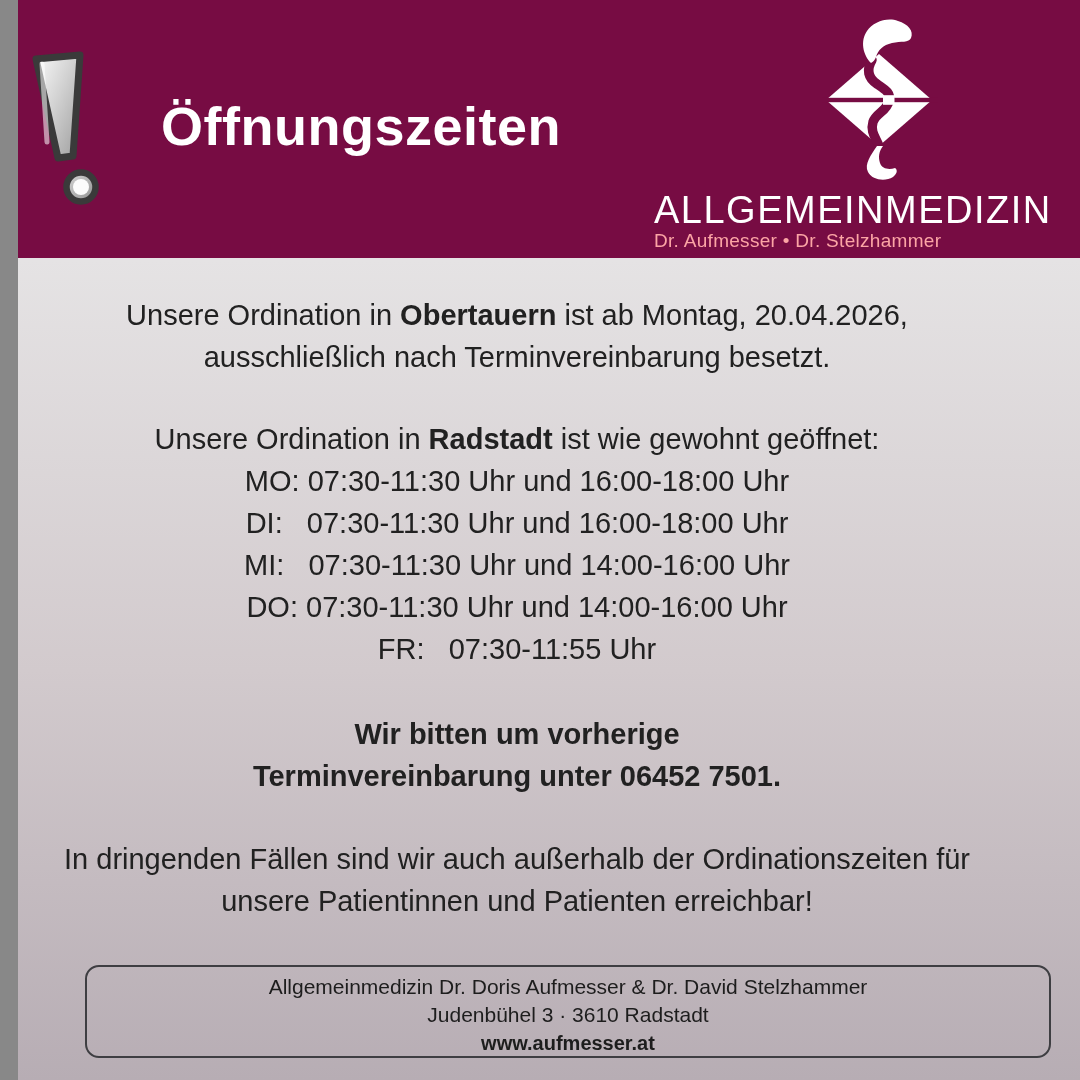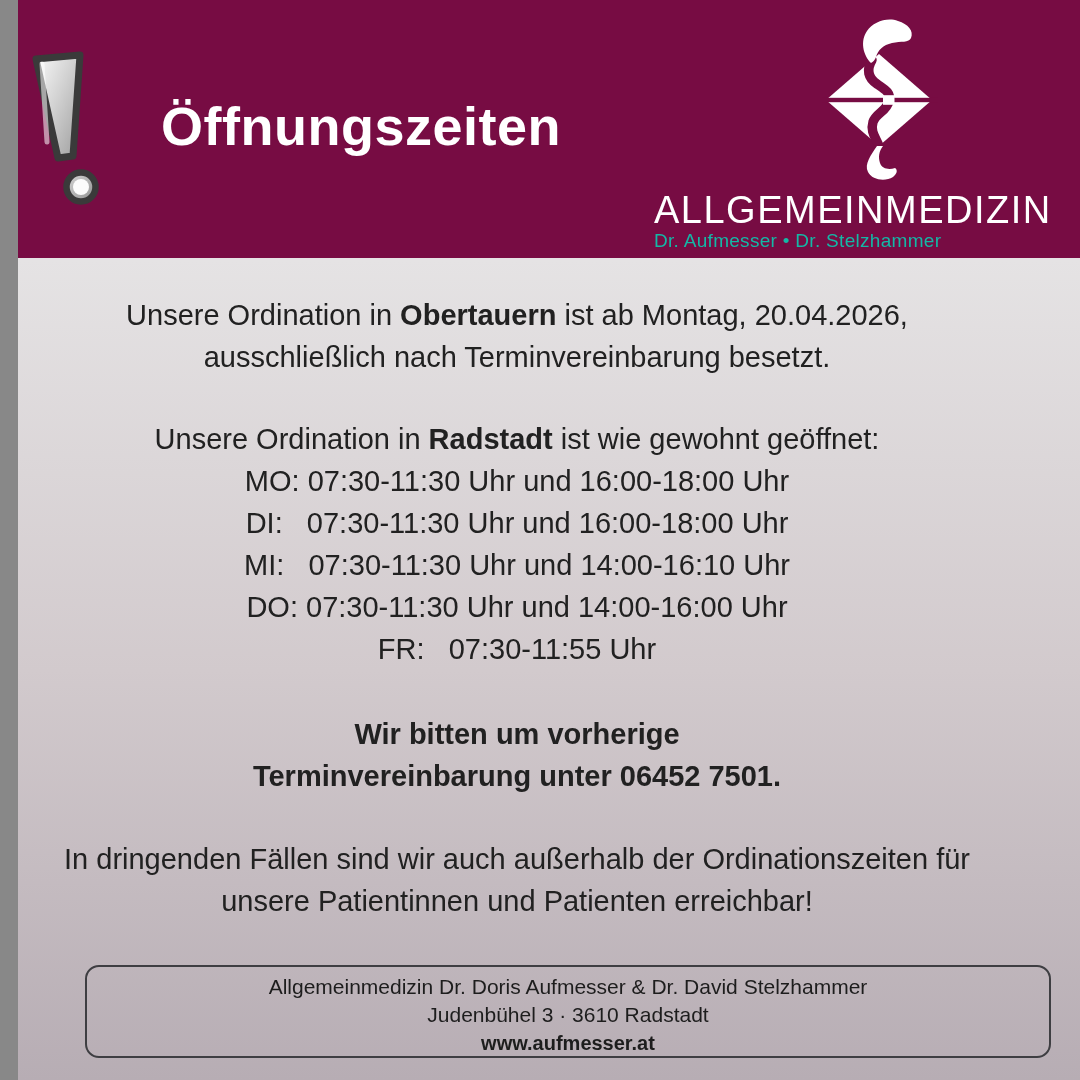--- a/index.html
+++ b/index.html
@@ -15,21 +15,21 @@
     font-size:54px;line-height:60px;font-weight:700;color:#ffffff;letter-spacing:0.5px;
   }
   .alert-icon{position:absolute;left:8px;top:46px;}
   .logo-mark{position:absolute;left:795px;top:12px;}
   .brand{position:absolute;left:636px;top:190px;width:422px;text-align:left;}
   .brand-name{
     margin:0;font-size:38px;line-height:40px;font-weight:400;color:#ffffff;letter-spacing:1.5px;
     white-space:nowrap;
   }
   .brand-subtitle{
-    margin:1px 0 0 0;font-size:19px;line-height:20px;font-weight:400;color:#14b8a6;letter-spacing:0.3px;
+    margin:1px 0 0 0;font-size:19px;line-height:20px;font-weight:400;color:#fca5a5;letter-spacing:0.3px;
   }
   
   .body-text{position:absolute;left:0;top:258px;width:998px;text-align:center;}
   .body-text p{margin:0;font-size:29px;line-height:42px;color:#212121;}
   .para-obertauern{margin-top:36px !important;}
   .para-radstadt{margin-top:40px !important;}
   .hours-line{white-space:pre;}
   .appointment{margin-top:43px !important;font-weight:700;}
   .emergency{margin-top:41px !important;}
   b{font-weight:700;}
@@ -91,21 +91,21 @@
 
   <div class="body-text">
 
     <p class="para-obertauern"><span>Unsere Ordination in </span><b>Obertauern</b><span> ist ab Montag, 20.04.2026,</span></p>
     <p>ausschließlich nach Terminvereinbarung besetzt.</p>
 
     <p class="para-radstadt"><span>Unsere Ordination in </span><b>Radstadt</b><span> ist wie gewohnt geöffnet:</span></p>
 
     <p class="hours-line">MO: 07:30-11:30 Uhr und 16:00-18:00 Uhr</p>
     <p class="hours-line">DI:   07:30-11:30 Uhr und 16:00-18:00 Uhr</p>
-    <p class="hours-line">MI:   07:30-11:30 Uhr und 14:00-16:10 Uhr</p>
+    <p class="hours-line">MI:   07:30-11:30 Uhr und 14:00-16:00 Uhr</p>
     <p class="hours-line">DO: 07:30-11:30 Uhr und 14:00-16:00 Uhr</p>
     <p class="hours-line">FR:   07:30-11:55 Uhr</p>
 
     <p class="appointment">Wir bitten um vorherige</p>
     <p style="font-weight:700">Terminvereinbarung unter 06452 7501.</p>
 
     <p class="emergency">In dringenden Fällen sind wir auch außerhalb der Ordinationszeiten für</p>
     <p>unsere Patientinnen und Patienten erreichbar!</p>
   </div>
 

